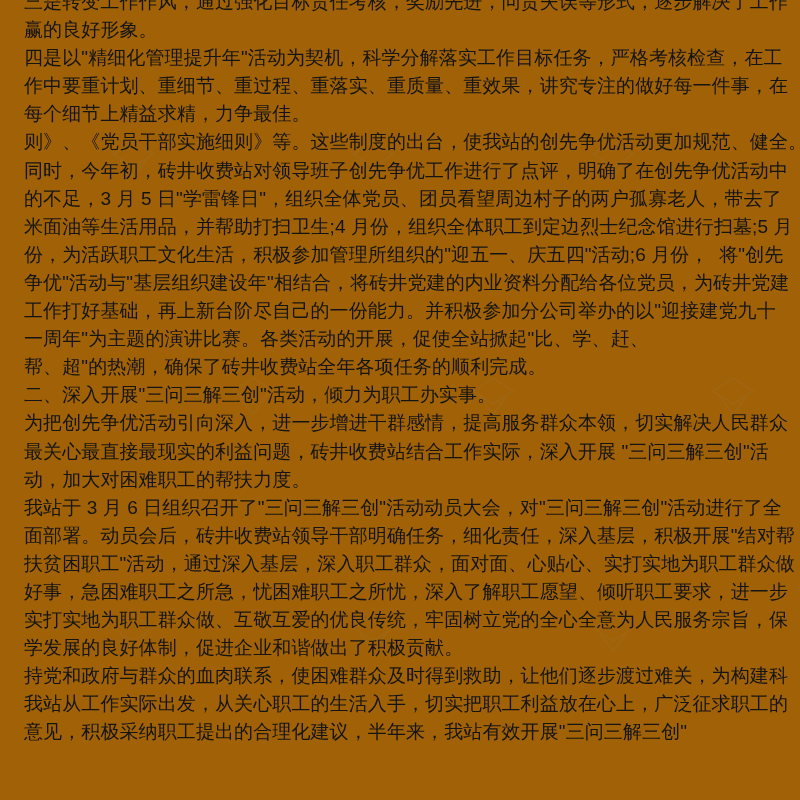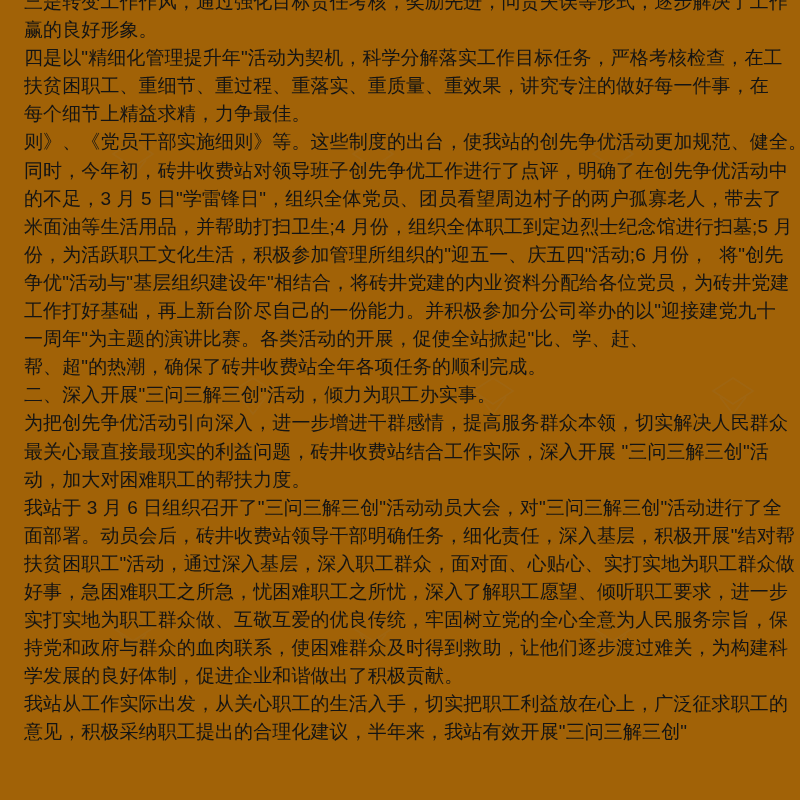--- a/index.html
+++ b/index.html
@@ -85,38 +85,38 @@
         </svg></div>
       <div class="wm" style="left: 590px; top: 612px; color: rgb(138, 143, 150); opacity: 0.07;"><svg width="46" height="42" viewBox="0 0 46 42">
           <path d="M23 3 L43 16 L23 29 L3 16 Z" fill="none" stroke="currentColor" stroke-width="1.8"></path>
           <path d="M10 22 L23 39 L36 22" fill="none" stroke="currentColor" stroke-width="1.8"></path>
         </svg></div>
     </div>
   <div class="text-block">
       <div class="doc-line">三是转变工作作风，通过强化目标责任考核，奖励先进，问责失误等形式，逐步解决了工作</div>
       <div class="doc-line">赢的良好形象。</div>
       <div class="doc-line">四是以"精细化管理提升年"活动为契机，科学分解落实工作目标任务，严格考核检查，在工</div>
-      <div class="doc-line">扶贫困职工、重细节、重过程、重落实、重质量、重效果，讲究专注的做好每一件事，在</div>
+      <div class="doc-line">作中要重计划、重细节、重过程、重落实、重质量、重效果，讲究专注的做好每一件事，在</div>
       <div class="doc-line">每个细节上精益求精，力争最佳。</div>
       <div class="doc-line">则》、《党员干部实施细则》等。这些制度的出台，使我站的创先争优活动更加规范、健全。</div>
       <div class="doc-line">同时，今年初，砖井收费站对领导班子创先争优工作进行了点评，明确了在创先争优活动中</div>
       <div class="doc-line">的不足，3 月 5 日"学雷锋日"，组织全体党员、团员看望周边村子的两户孤寡老人，带去了</div>
       <div class="doc-line">米面油等生活用品，并帮助打扫卫生;4 月份，组织全体职工到定边烈士纪念馆进行扫墓;5 月</div>
       <div class="doc-line">份，为活跃职工文化生活，积极参加管理所组织的"迎五一、庆五四"活动;6 月份，  将"创先</div>
       <div class="doc-line">争优"活动与"基层组织建设年"相结合，将砖井党建的内业资料分配给各位党员，为砖井党建</div>
       <div class="doc-line">工作打好基础，再上新台阶尽自己的一份能力。并积极参加分公司举办的以"迎接建党九十</div>
       <div class="doc-line">一周年"为主题的演讲比赛。各类活动的开展，促使全站掀起"比、学、赶、</div>
       <div class="doc-line">帮、超"的热潮，确保了砖井收费站全年各项任务的顺利完成。</div>
       <div class="doc-line">二、深入开展"三问三解三创"活动，倾力为职工办实事。</div>
       <div class="doc-line">为把创先争优活动引向深入，进一步增进干群感情，提高服务群众本领，切实解决人民群众</div>
       <div class="doc-line">最关心最直接最现实的利益问题，砖井收费站结合工作实际，深入开展 "三问三解三创"活</div>
       <div class="doc-line">动，加大对困难职工的帮扶力度。</div>
       <div class="doc-line">我站于 3 月 6 日组织召开了"三问三解三创"活动动员大会，对"三问三解三创"活动进行了全</div>
       <div class="doc-line">面部署。动员会后，砖井收费站领导干部明确任务，细化责任，深入基层，积极开展"结对帮</div>
       <div class="doc-line">扶贫困职工"活动，通过深入基层，深入职工群众，面对面、心贴心、实打实地为职工群众做</div>
       <div class="doc-line">好事，急困难职工之所急，忧困难职工之所忧，深入了解职工愿望、倾听职工要求，进一步</div>
       <div class="doc-line">实打实地为职工群众做、互敬互爱的优良传统，牢固树立党的全心全意为人民服务宗旨，保</div>
+      <div class="doc-line">学发展的良好体制，促进企业和谐做出了积极贡献。</div>
       <div class="doc-line">持党和政府与群众的血肉联系，使困难群众及时得到救助，让他们逐步渡过难关，为构建科</div>
-      <div class="doc-line">学发展的良好体制，促进企业和谐做出了积极贡献。</div>
       <div class="doc-line">我站从工作实际出发，从关心职工的生活入手，切实把职工利益放在心上，广泛征求职工的</div>
       <div class="doc-line">意见，积极采纳职工提出的合理化建议，半年来，我站有效开展"三问三解三创"</div>
     </div>
 </div>
 
 </body></html>

